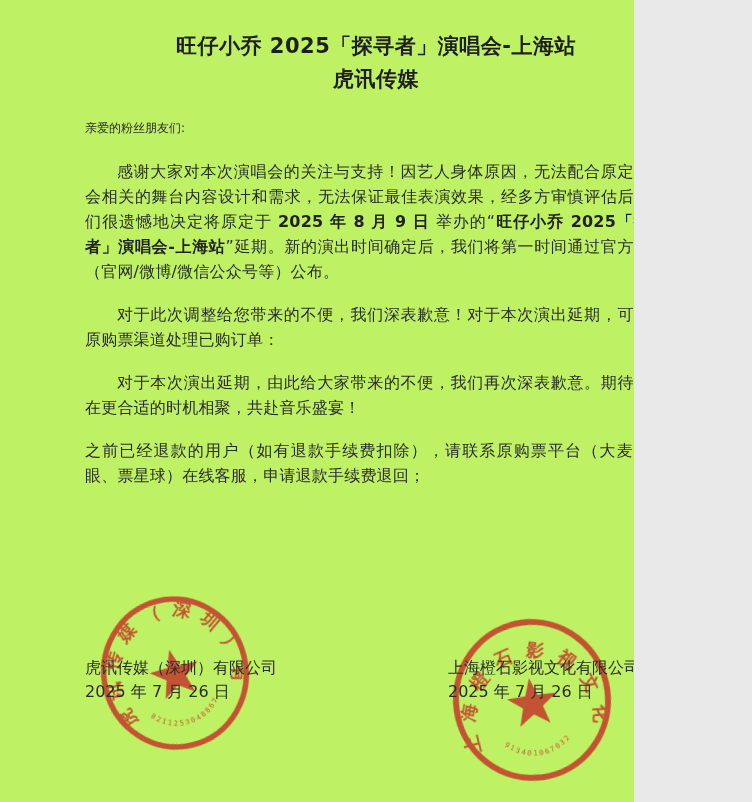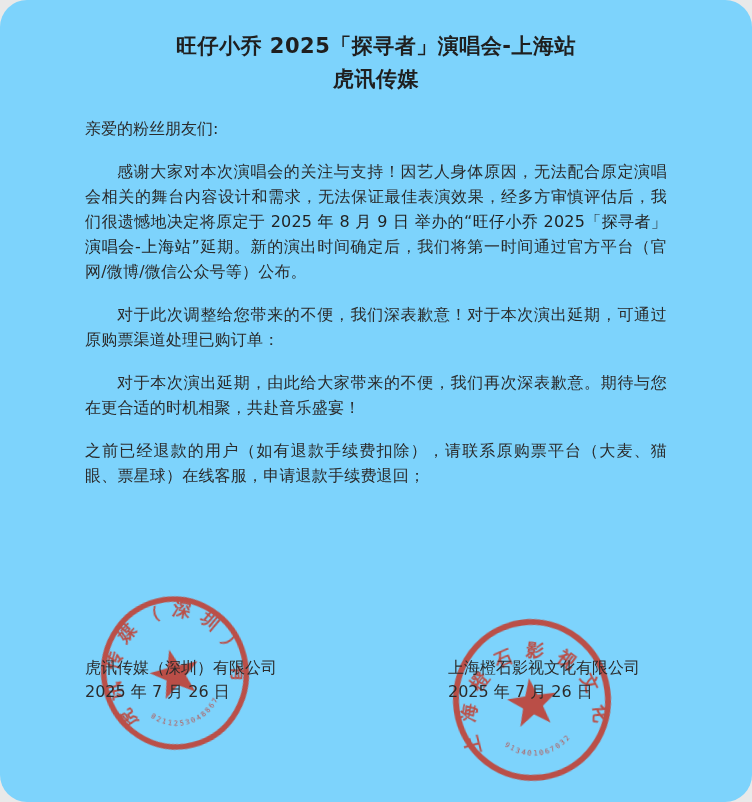--- a/index.html
+++ b/index.html
@@ -1,47 +1,46 @@
 <!DOCTYPE html>
 <html><head>
 <meta charset="utf-8">
 <style>
   html,body{margin:0;padding:0;background:#e9e9e9;}
   .page{
     position:relative;
-    width:752px;height:802px;
-    background:#7dd3fc;
+    width:634px;height:802px;
+    background:#bef264;
     overflow:hidden;
     font-family:"DejaVu Sans","Liberation Sans",sans-serif;
     color:#2b2b2b;
-    border-radius:27px;
   }
   .content{
     position:absolute;left:85px;top:0;width:582px;z-index:2;
   }
   .title{
     margin:30px 0 0 0;
     text-align:center;
     font-size:21px;line-height:33px;
     font-weight:700;color:#1f1f1f;
     letter-spacing:0.5px;
   }
   .title-line{display:block;}
   .greeting{
     margin:20px 0 0 0;
-    font-size:16px;line-height:25px;color:#2b2b2b;
+    font-size:12px;line-height:25px;color:#2b2b2b;
   }
   .para{
     margin:18px 0 0 0;
     font-size:16px;line-height:25px;
     text-align:justify;color:#2b2b2b;
     letter-spacing:0.2px;
   }
   .indent{text-indent:2em;}
-  .b{font-weight:400;color:#222;margin-top:31px;}
+  .b{font-weight:700;color:#222;margin-top:31px;}
   .bu{
     font-weight:700;color:#222;
     text-decoration:underline;
     text-underline-offset:4px;
     text-decoration-thickness:1.5px;
   }
   .sig-row{
     position:absolute;top:656px;left:85px;width:582px;height:60px;z-index:3;
   }
   .sig{

